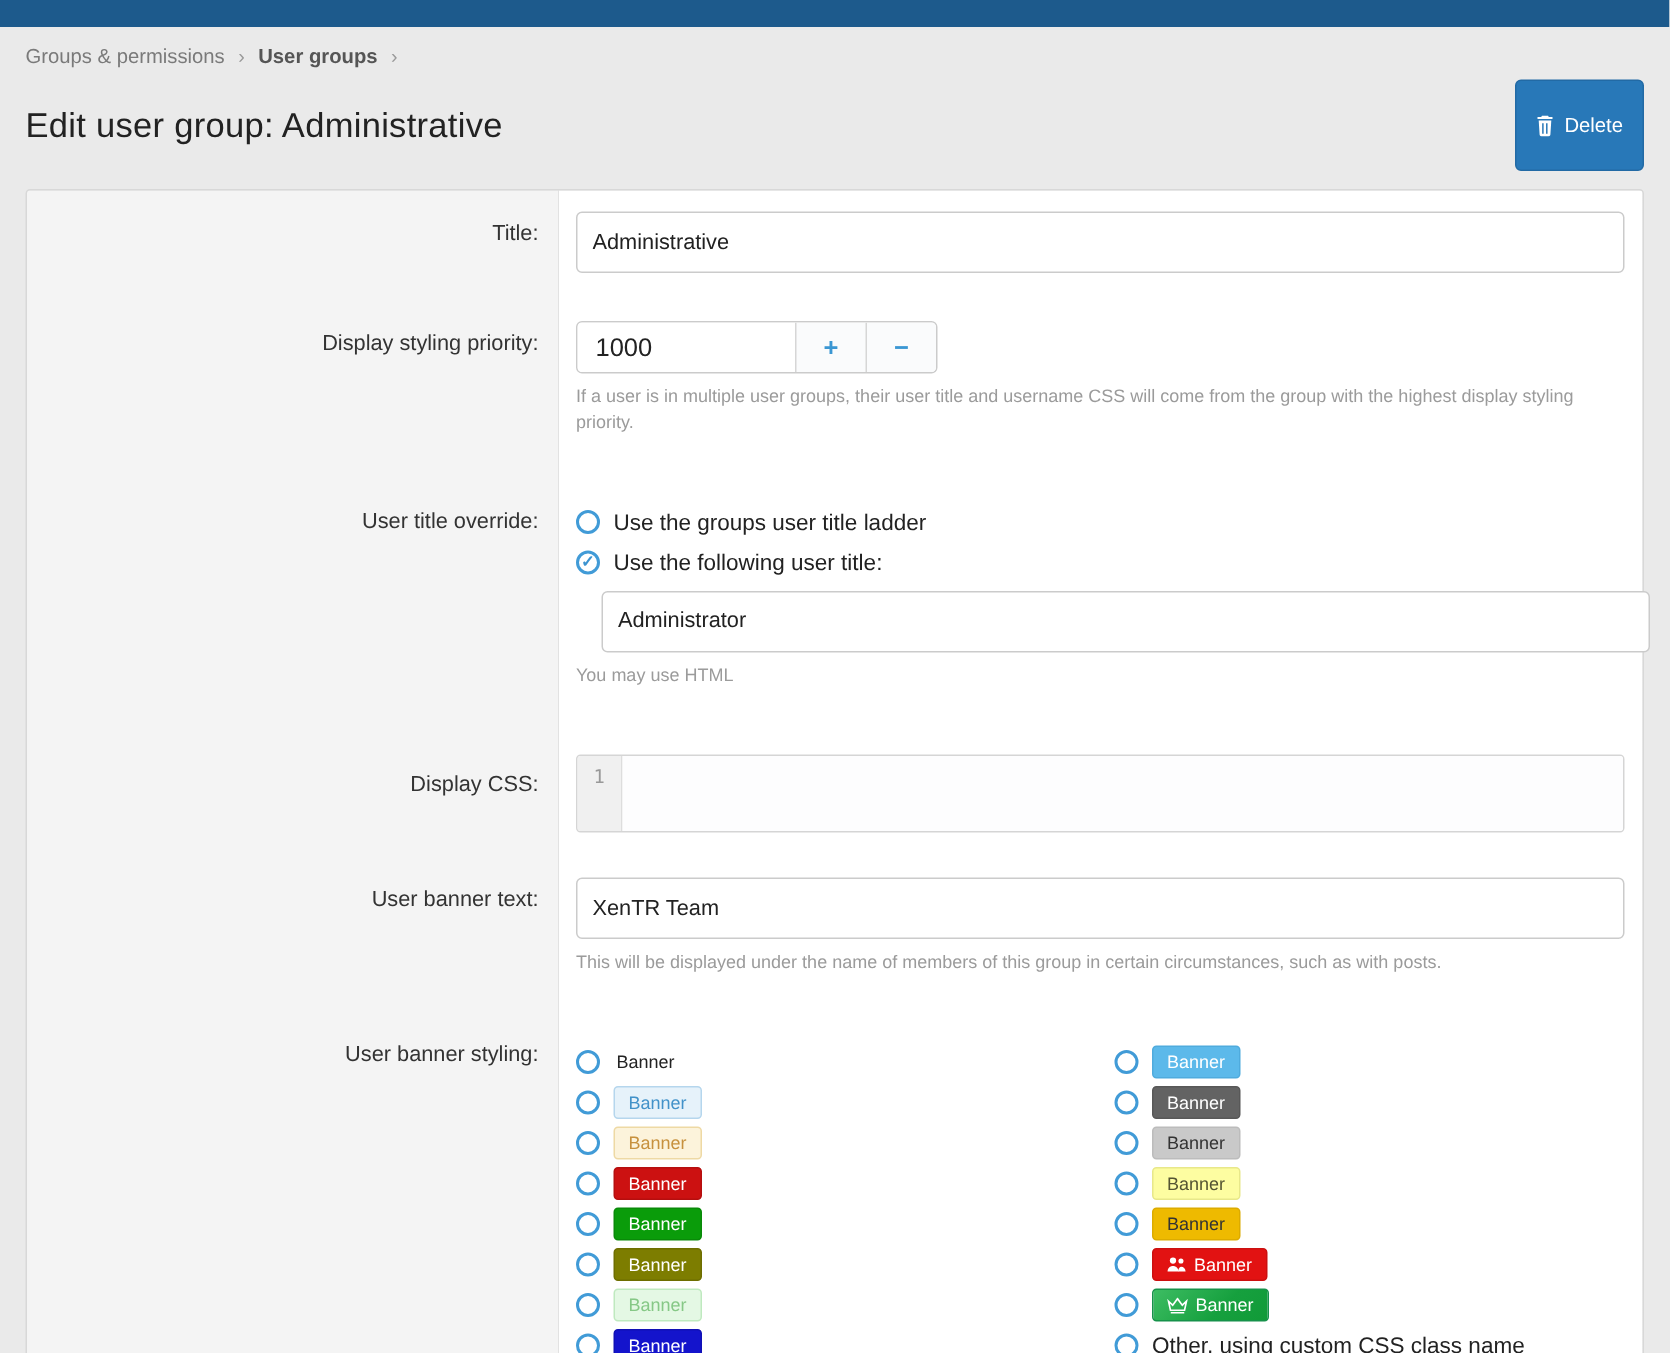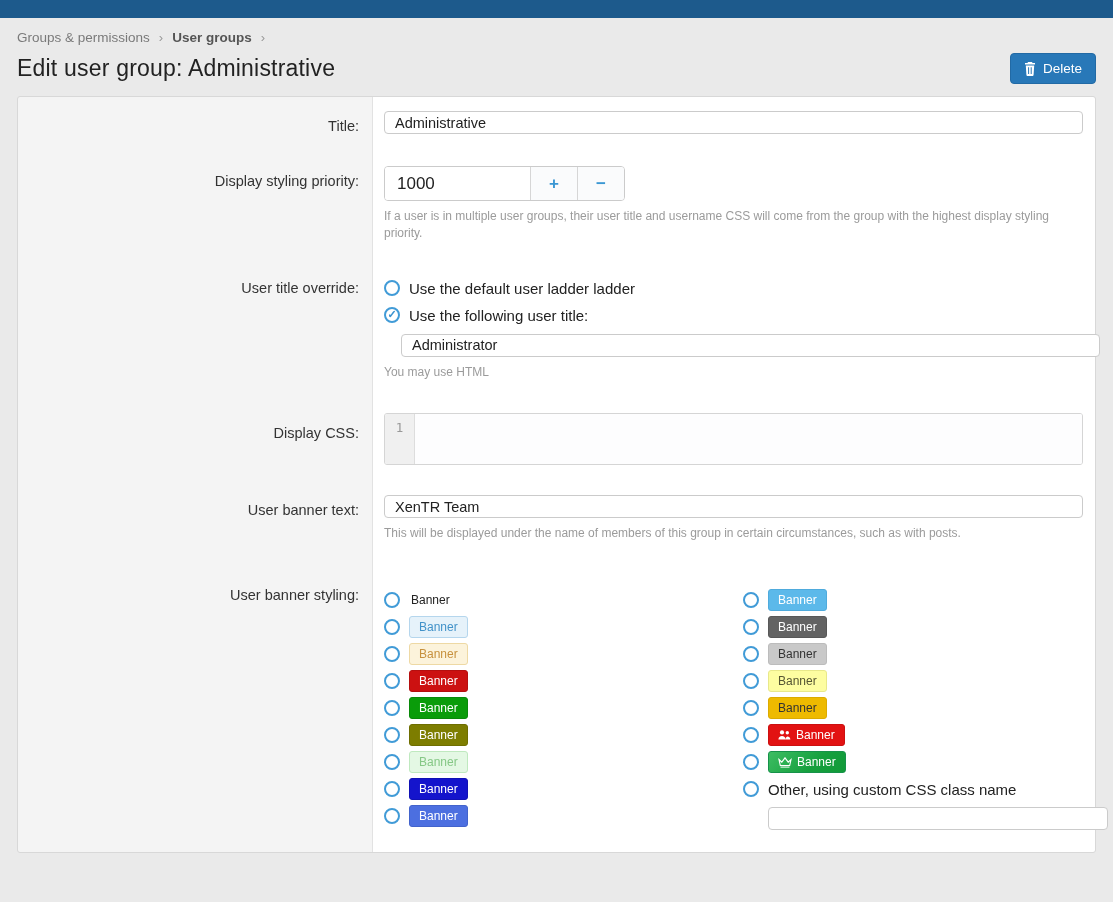--- a/index.html
+++ b/index.html
@@ -11,34 +11,34 @@
   .page { padding:0 17px; }
 
   .breadcrumb { padding:12px 0 0 0; font-size:13.5px; color:#7a7a7a; display:flex; align-items:center; gap:9px; }
   .breadcrumb .crumb { color:#7a7a7a; cursor:pointer; }
   .breadcrumb .crumb.strong { color:#555; font-weight:bold; }
   .breadcrumb .sep { color:#9a9a9a; font-size:13px; }
 
   .header-row { display:flex; align-items:center; justify-content:space-between; margin-top:8px; }
   .page-title { font-size:23px; font-weight:400; color:#222; letter-spacing:0.2px; }
   .delete-btn { display:flex; align-items:center; gap:7px; background:#2878b8; color:#fff;
-    border:1px solid #226aa5; border-radius:4px; padding:7px 13px; font-size:13.5px; cursor:pointer;
+    border:1px solid #226aa5; border-radius:4px; padding:22px 13px; font-size:13.5px; cursor:pointer;
     font-family:"Liberation Sans", sans-serif; }
   .delete-btn svg { display:block; }
 
   .panel { margin-top:12px; border:1px solid #d8d8d8; border-radius:3px;
     background:linear-gradient(to right, #f4f4f4 354px, #e2e2e2 354px, #e2e2e2 355px, #ffffff 355px);
     padding:14px 0 22px 0; }
 
   .row { display:flex; }
   .row .label-cell { width:355px; flex:0 0 355px; text-align:right; padding-right:14px;
     font-size:14.5px; color:#333; }
   .row .field-cell { flex:1; padding:0 12px 0 11px; }
 
-  input[type=text] { width:100%; height:23px; border:1px solid #cbcbcb; border-radius:4px;
+  input[type=text] { width:100%; height:41px; border:1px solid #cbcbcb; border-radius:4px;
     padding:0 10px; font-size:14.5px; color:#222; background:#fff; font-family:"Liberation Sans", sans-serif; }
 
   .hint { color:#9b9b9b; font-size:12px; line-height:1.45; margin-top:7px; }
 
   
   .stepper { display:inline-flex; border:1px solid #cbcbcb; border-radius:4px; overflow:hidden; height:35px; background:#fff; }
   .stepper .num { width:145px; border:none; text-align:left; padding:0 12px; font-size:17px; color:#222; outline:none; font-family:"Liberation Sans", sans-serif; }
   .stepper .step-btn { width:47px; border:none; border-left:1px solid #d6d6d6; background:#fafbfc;
     color:#3b97d3; font-size:17px; font-weight:bold; cursor:pointer; font-family:"Liberation Sans", sans-serif; }
 
@@ -61,21 +61,21 @@
   .banner-col-left { width:359px; flex:0 0 359px; }
   .banner-col-right { flex:1; }
   .banner-chip { display:inline-flex; align-items:center; gap:5px; font-size:12px; line-height:1;
     padding:4px 9px; border-radius:3px; border:1px solid transparent; cursor:pointer; }
   .banner-chip.plain { border:none; padding:4px 2px; color:#222; }
   .chip-icon { font-size:11px; line-height:1; display:inline-flex; }
   .custom-css-input { margin:4px 0 0 25px; width:319px; height:32px; background:#ececec;
     border:1px solid #cfcfcf; border-radius:4px; font-family:"Liberation Sans", sans-serif; padding:0 9px; font-size:14px; color:#444; }
 
   
-  .mt-32{margin-top:32px;} .mt-36{margin-top:32px;} .mt-30{margin-top:30px;} .mt-44{margin-top:44px;}
+  .mt-32{margin-top:32px;} .mt-36{margin-top:44px;} .mt-30{margin-top:30px;} .mt-44{margin-top:44px;}
   .pt-7{padding-top:7px;} .pt-5{padding-top:5px;}
 
   .indent-input { margin-left:17px; width:calc(100% - 17px); }
 </style>
 </head>
 <body>
 
 <div class="topbar"></div>
 
 <div class="page">
@@ -118,21 +118,21 @@
         </div>
         <div class="hint" style="max-width:700px;">If a user is in multiple user groups, their user title and username CSS will come from the group with the highest display styling priority.</div>
       </div>
     </div>
 
     <div class="row mt-36">
       <div class="label-cell pt-5">User title override:</div>
       <div class="field-cell">
         <div class="radio-row">
           <span class="radio"></span>
-          <span class="radio-label">Use the default user ladder ladder</span>
+          <span class="radio-label">Use the groups user title ladder</span>
         </div>
         <div class="radio-row">
           <span class="radio checked"></span>
           <span class="radio-label">Use the following user title:</span>
         </div>
         <input type="text" class="indent-input" style="margin-top: 5px;" value="Administrator">
         <div class="hint">You may use HTML</div>
       </div>
     </div>
 

